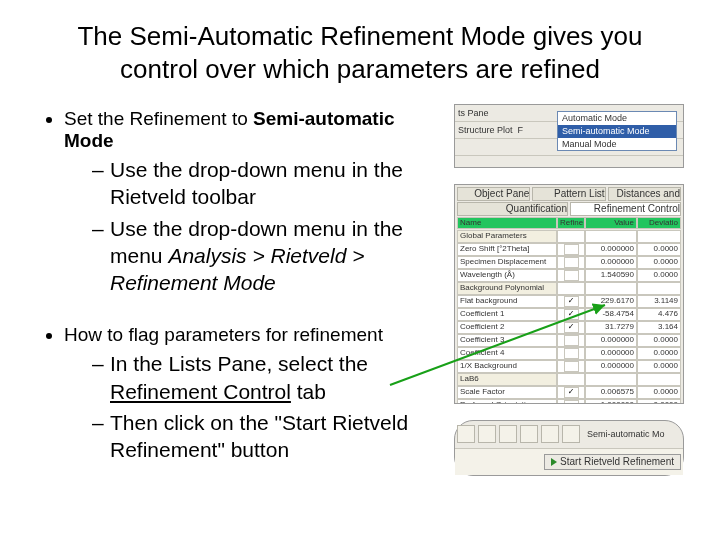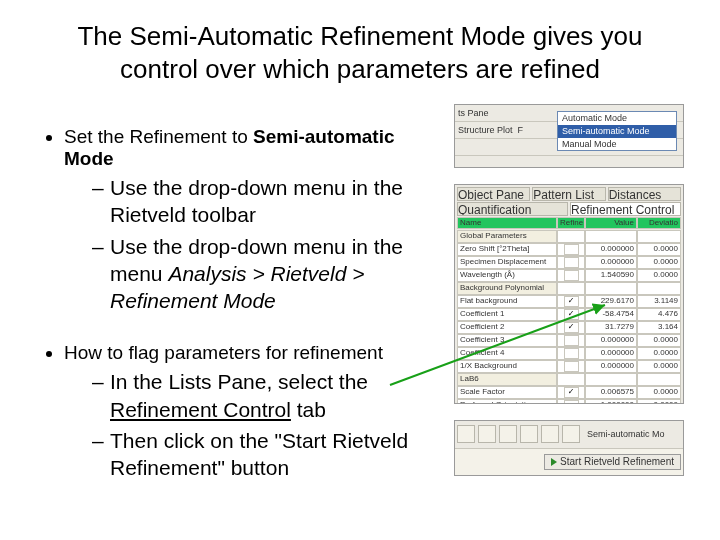--- a/index.html
+++ b/index.html
@@ -1,51 +1,51 @@
 <!DOCTYPE html>
 <html><head>
 <meta charset="utf-8">
 <style>
   html,body{margin:0;padding:0;width:720px;height:540px;background:#fff;font-family:Arial,Helvetica,sans-serif;color:#000;}
   .slide{box-sizing:border-box;width:720px;height:540px;padding:16px 36px 16px 36px;position:relative;}
   h1{font-size:26px;font-weight:400;text-align:center;margin:4px 0 19px 0;line-height:1.25;}
   ul.top{list-style:disc;padding-left:28px;margin:0;}
-  ul.top>li{font-size:19px;margin:22px 0 6px 0;}
+  ul.top>li{font-size:19px;margin:4px 0 6px 0;}
   ul.sub{list-style:none;padding-left:28px;margin:4px 0 18px 0;}
   ul.sub>li{font-size:21px;margin:4px 0;position:relative;padding-left:18px;line-height:1.3;}
   ul.sub>li::before{content:"–";position:absolute;left:0;}
   .b{font-weight:bold;}
   .i{font-style:italic;}
   .u{text-decoration:underline;}
   .content-row{display:flex;align-items:flex-start;gap:8px;}
   .text-col{flex:0 0 410px;}
   .img-col{flex:1;display:flex;flex-direction:column;gap:16px;align-items:stretch;}
   
   .shot{border:1px solid #9a9a9a;background:#eceae3;font-size:9px;line-height:1.2;font-family:Tahoma,Arial,sans-serif;color:#333;box-sizing:border-box;}
   .shot1{height:64px;position:relative;}
   .shot1 .row{display:flex;height:16px;align-items:center;padding:0 3px;border-bottom:1px solid #c9c7bd;}
   .shot1 .dd{position:absolute;right:6px;top:6px;width:118px;background:#fff;border:1px solid #6b89b3;}
   .shot1 .dd div{padding:1px 4px;white-space:nowrap;overflow:hidden;}
   .shot1 .dd .sel{background:#2f5ea8;color:#fff;}
   
   .shot2{height:220px;padding:2px;display:flex;flex-direction:column;gap:1px;overflow:hidden;}
   .shot2 .hdrTabs{display:flex;gap:2px;height:14px;}
-  .shot2 .hdrTabs span{flex:1;background:#e5e3d8;border:1px solid #b8b6ab;font-size:12px;text-align:left;overflow:hidden;}
+  .shot2 .hdrTabs span{flex:1;background:#e5e3d8;border:1px solid #b8b6ab;font-size:10px;text-align:right;overflow:hidden;}
   .shot2 .gridHead,.shot2 .gRow{display:flex;height:13px;}
   .shot2 .gridHead span,.shot2 .gRow span{border:1px solid #c9c7bd;background:#fff;font-size:8px;overflow:hidden;padding:0 2px;white-space:nowrap;}
   .shot2 .gridHead span{background:#22c55e;}
   .c-name{flex:1;}
   .c-ref{width:22px;text-align:center;}
   .c-val{width:46px;text-align:right;}
   .c-dev{width:38px;text-align:right;}
   .grp{background:#f2efe0!important;font-weight:normal;}
   .chk{display:inline-block;width:9px;height:9px;border:1px solid #666;background:#fff;vertical-align:middle;}
   .chk.on::after{content:"✓";font-size:8px;line-height:8px;display:block;text-align:center;color:#000;}
   
-  .shot3{height:56px;display:flex;flex-direction:column;}
+  .shot3{height:56px;display:flex;flex-direction:column;border-radius:19px;}
   .shot3 .bar{flex:1;display:flex;align-items:center;gap:3px;padding:2px;}
   .shot3 .ico{width:16px;height:16px;border:1px solid #b8b6ab;background:#f4f2e9;}
   .shot3 .txt{font-size:9px;padding:0 4px;}
   .shot3 .btnrow{flex:1;display:flex;align-items:center;padding:2px;border-top:1px solid #c9c7bd;background:#f4f2e9;}
   .shot3 .btn{border:1px solid #9a9a9a;background:#eceae3;padding:1px 6px;margin-left:auto;font-size:10px;display:flex;align-items:center;gap:3px;}
   .shot3 .play{width:0;height:0;border-left:6px solid #2a8a2a;border-top:4px solid transparent;border-bottom:4px solid transparent;}
   
   svg.arrow{position:absolute;top:285px;left:380px;width:300px;height:120px;pointer-events:none;}
 </style>
 </head>

